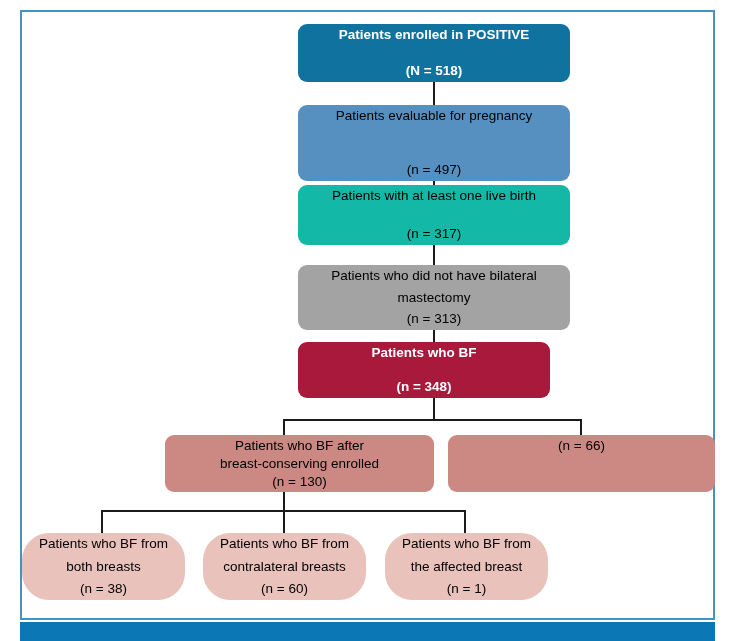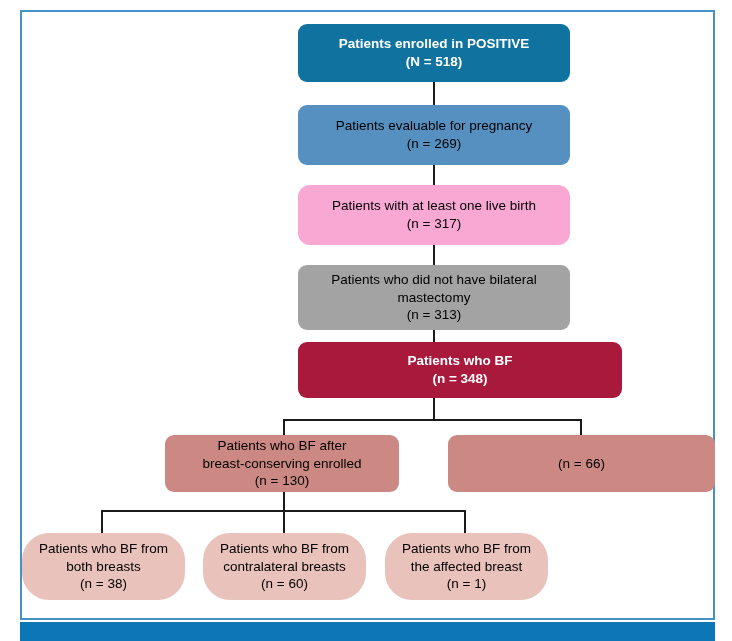--- a/index.html
+++ b/index.html
@@ -40,34 +40,34 @@
     background: #0b77b4;
   }
   
   .box {
     position: absolute;
     box-sizing: border-box;
     border-radius: 9px;
     display: flex;
     flex-direction: column;
     align-items: center;
-    justify-content: center;
+    justify-content: space-between;
     text-align: center;
     font-size: 13.5px;
     line-height: 1.33;
     color: #000000;
     padding: 2px 8px;
   }
   .box .ln { display: block; white-space: nowrap; }
   .box.white-text { color: #ffffff; font-weight: bold; }
 
   
   .c-blue1 { background: #10729f; }
   .c-blue2 { background: #5690c0; }
-  .c-blue3 { background: #f9a8d4; border-radius: 12px; }
+  .c-blue3 { background: #14b8a6; }
   .c-blue4 { background: #a3a3a3; }
   .c-red   { background: #a8193c; }
   .c-sal   { background: #cc8983; }
   .c-pink  { background: #e9c2bb; border-radius: 27px; }
 
   
   .vline {
     position: absolute;
     width: 2px;
     background: #1a1a1a;
@@ -108,42 +108,42 @@
 
   <div class="vline" style="left:101px; top:510px; height:24px;"></div>
   <div class="vline" style="left:283px; top:510px; height:24px;"></div>
   <div class="vline" style="left:464px; top:510px; height:24px;"></div>
 
   <div class="box c-blue1 white-text" style="left:298px; top:24px; width:272px; height:58px;">
     <span class="ln">Patients enrolled in POSITIVE</span>
     <span class="ln">(N = 518)</span>
   </div>
 
-  <div class="box c-blue2" style="left:298px; top:105px; width:272px; height:60px;">
+  <div class="box c-blue2" style="left:298px; top:105px; width:272px; height:76px;">
     <span class="ln">Patients evaluable for pregnancy</span>
-    <span class="ln">(n = 269)</span>
+    <span class="ln">(n = 497)</span>
   </div>
 
   <div class="box c-blue3" style="left:298px; top:185px; width:272px; height:60px;">
     <span class="ln">Patients with at least one live birth</span>
     <span class="ln">(n = 317)</span>
   </div>
 
   <div class="box c-blue4" style="left:298px; top:265px; width:272px; height:65px;">
     <span class="ln">Patients who did not have bilateral</span>
     <span class="ln">mastectomy</span>
     <span class="ln">(n = 313)</span>
   </div>
 
-  <div class="box c-red white-text" style="left:298px; top:342px; width:324px; height:56px;">
+  <div class="box c-red white-text" style="left:298px; top:342px; width:252px; height:56px;">
     <span class="ln">Patients who BF</span>
     <span class="ln">(n = 348)</span>
   </div>
 
-  <div class="box c-sal" style="left:165px; top:435px; width:234px; height:57px;">
+  <div class="box c-sal" style="left:165px; top:435px; width:269px; height:57px;">
     <span class="ln">Patients who BF after</span>
     <span class="ln">breast-conserving enrolled</span>
     <span class="ln">(n = 130)</span>
   </div>
 
   <div class="box c-sal" style="left:448px; top:435px; width:267px; height:57px;">
     <span class="ln">(n = 66)</span>
   </div>
 
   <div class="box c-pink" style="left:22px; top:533px; width:163px; height:67px;">

